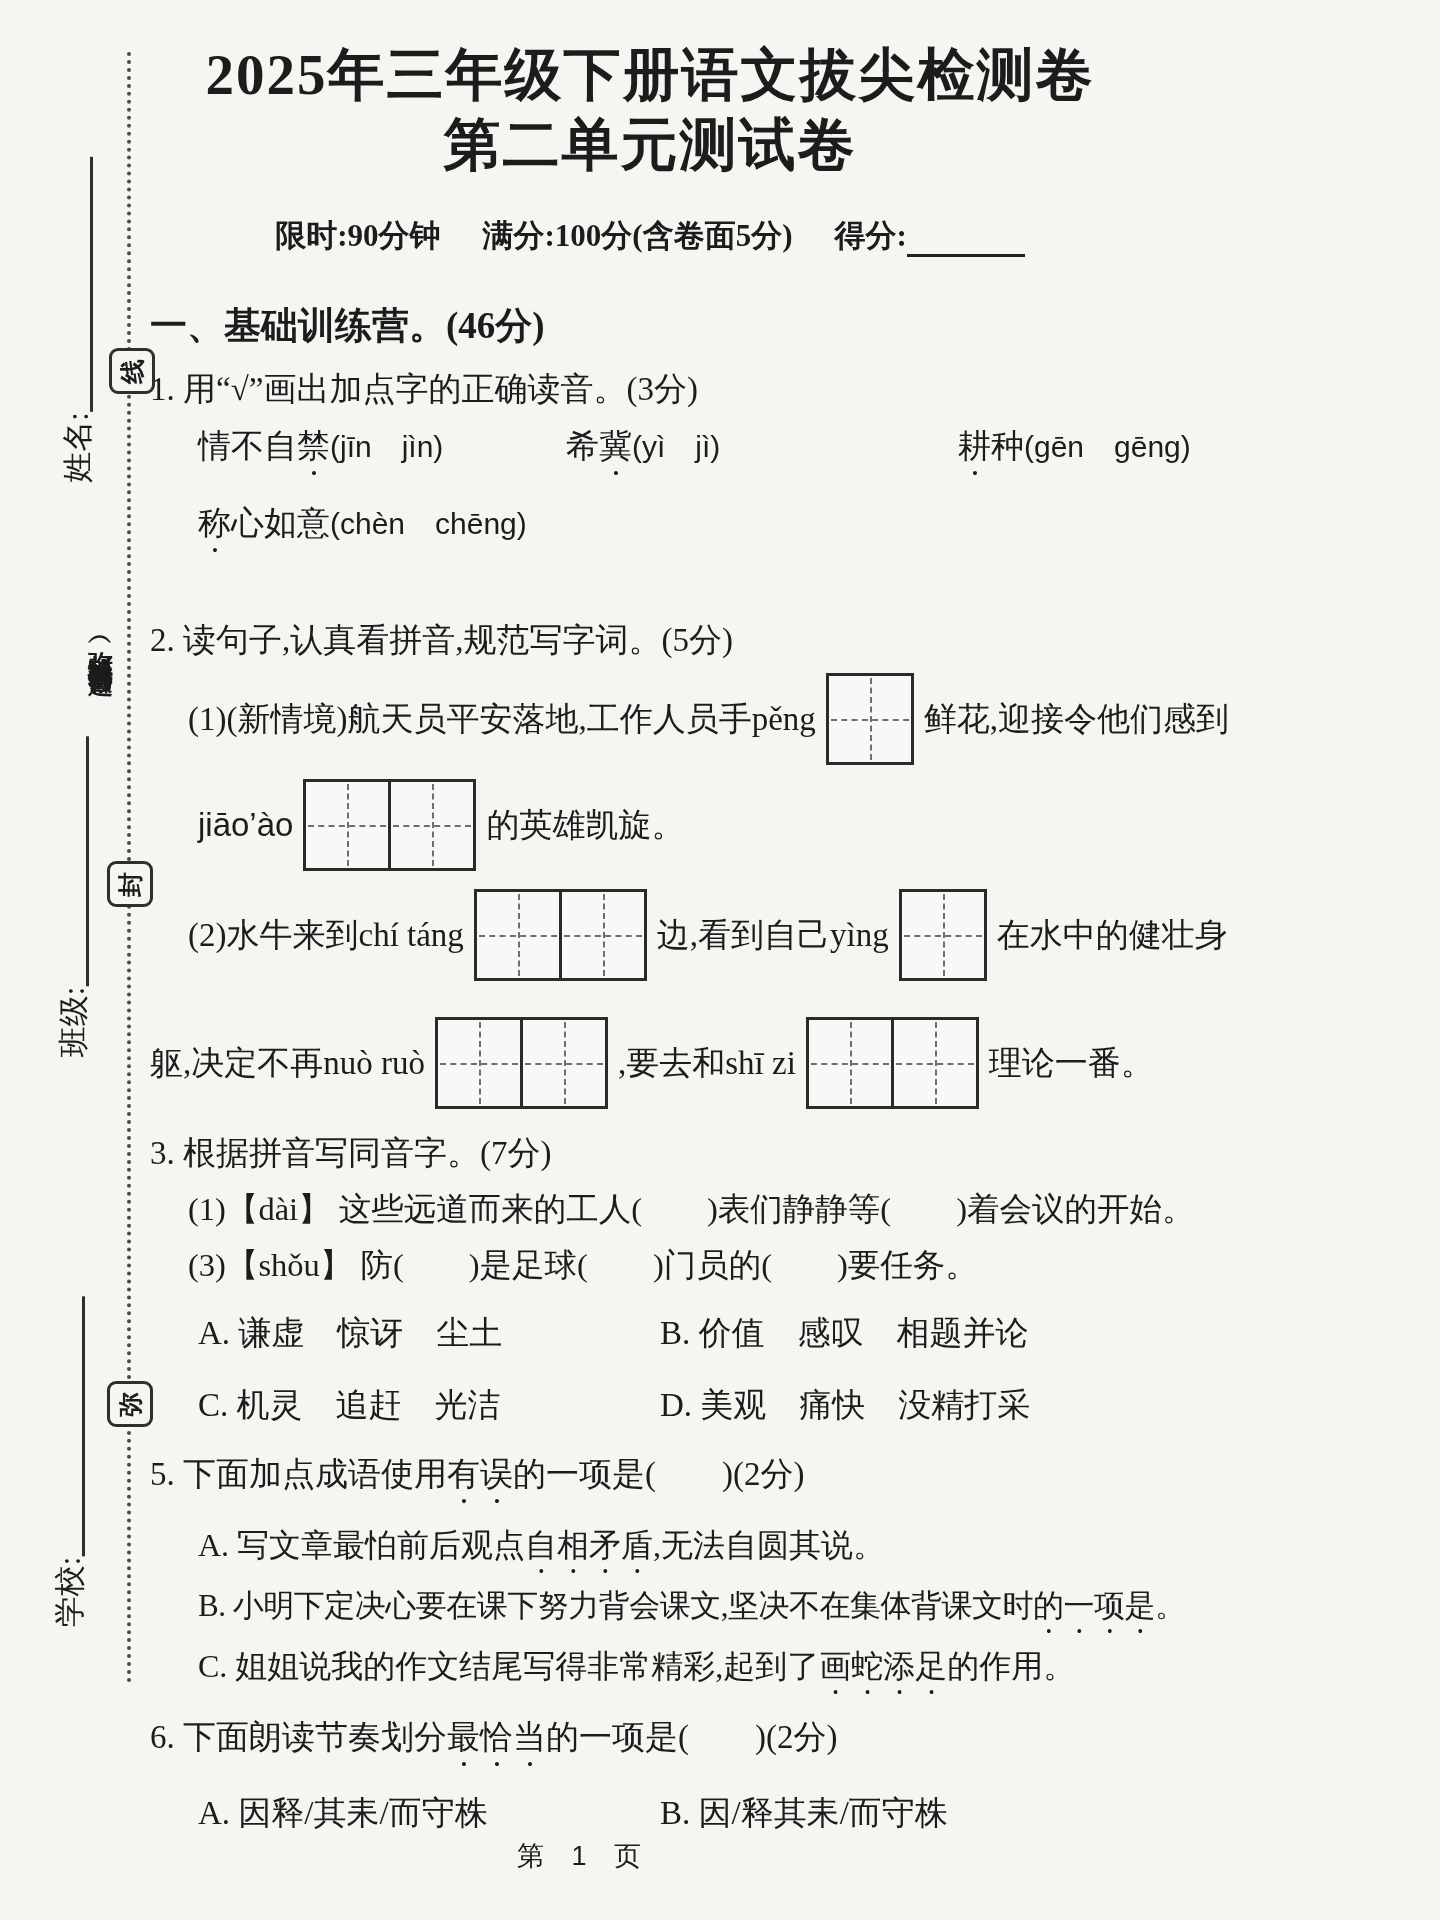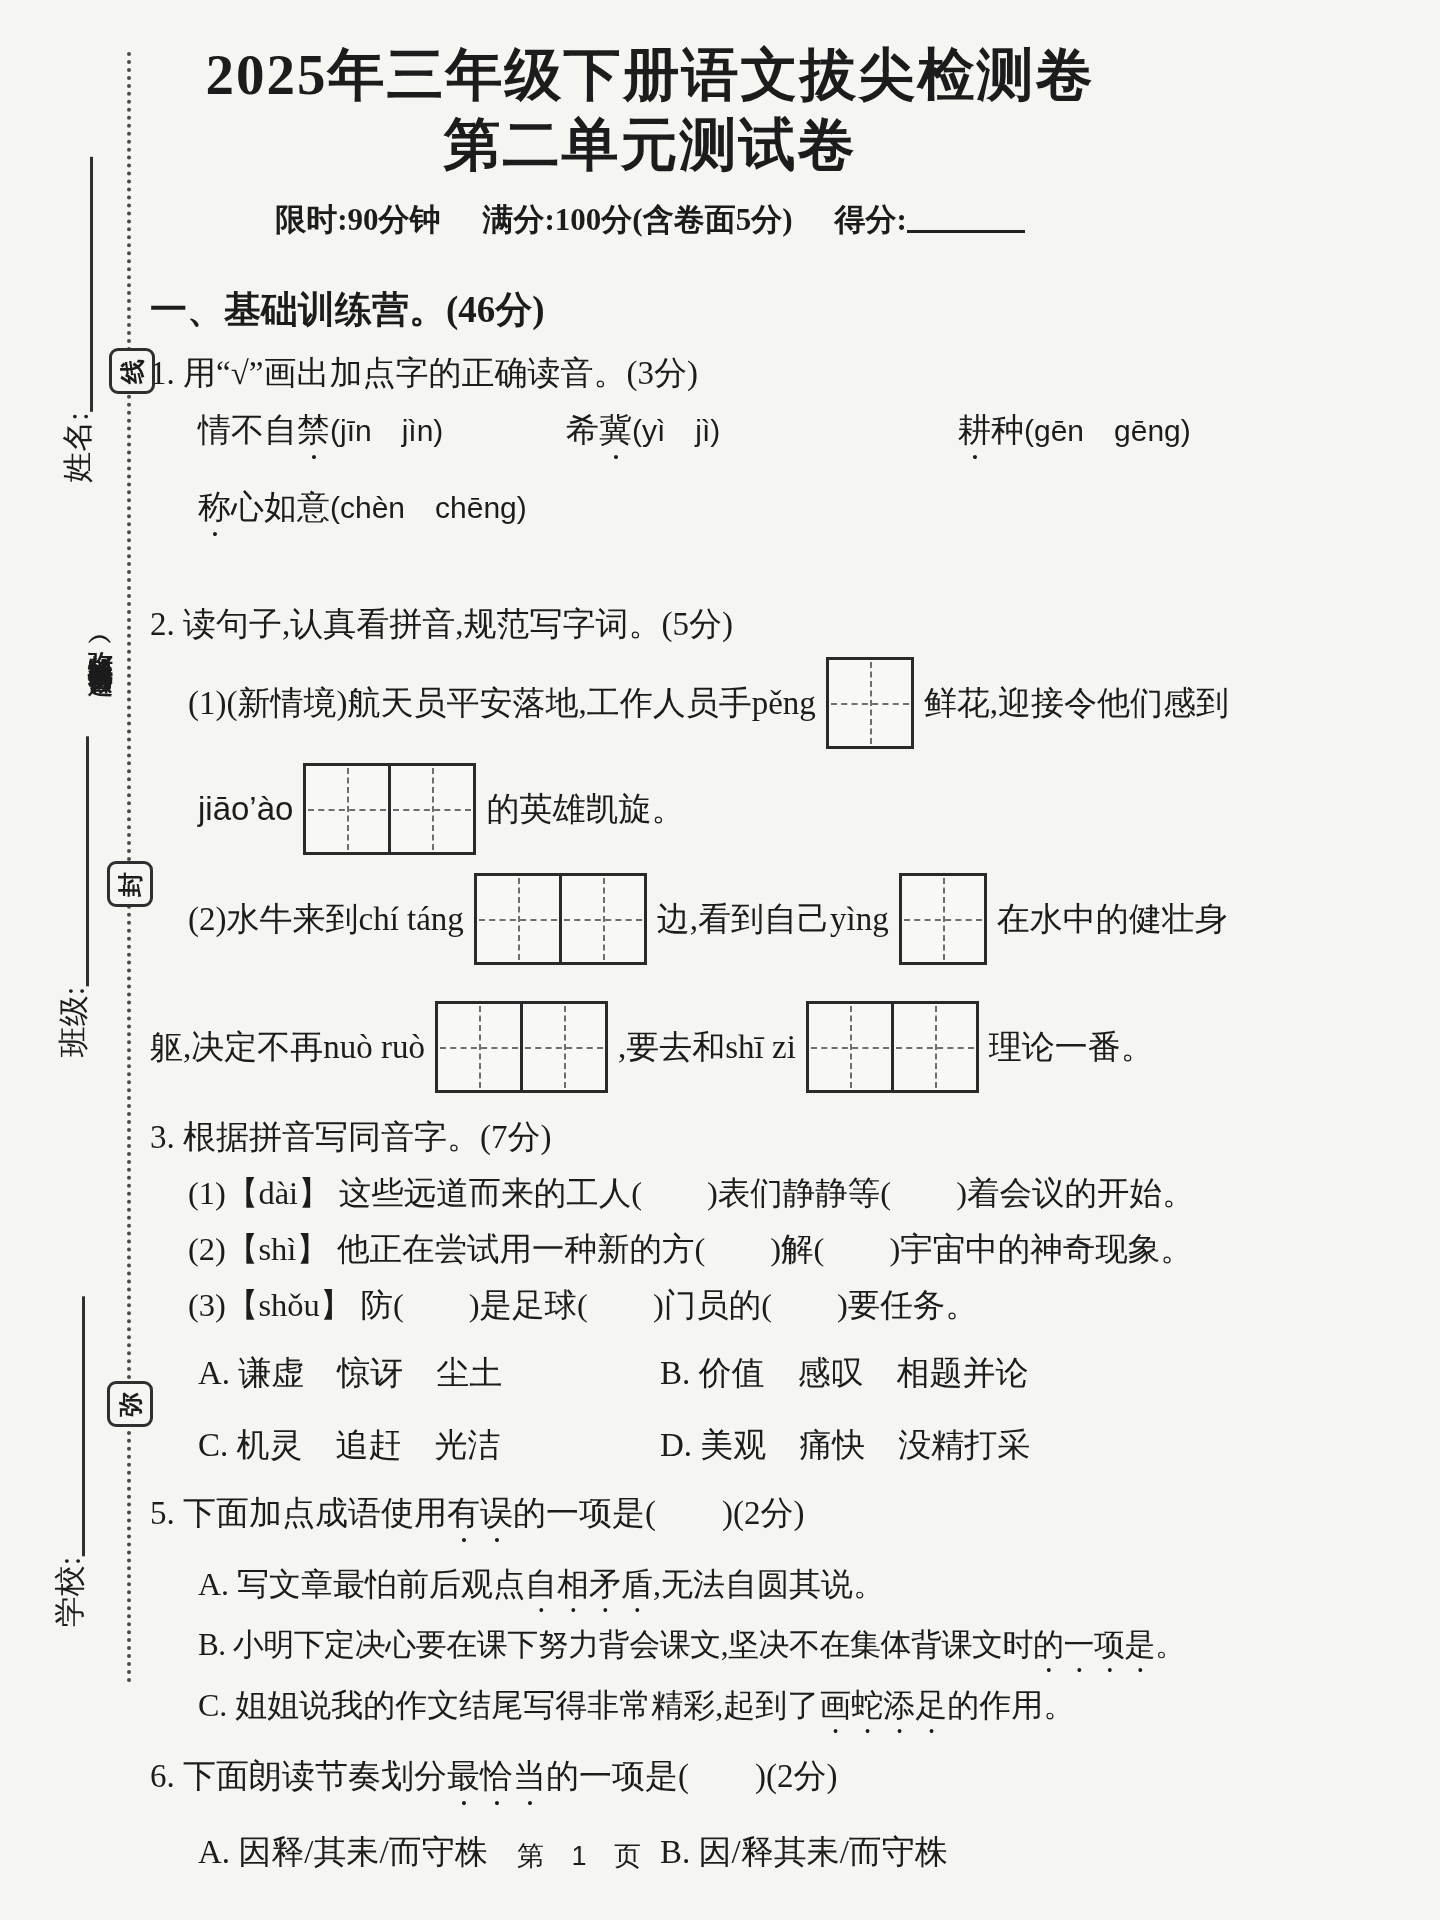--- a/index.html
+++ b/index.html
@@ -20,21 +20,21 @@
   .seal-box{position:absolute;width:40px;height:40px;border:3px solid #2f2f2f;
     border-radius:9px;background:#f5f5f2;display:flex;align-items:center;
     justify-content:center;z-index:2;}
   .seal-box span{transform:rotate(-90deg);font-size:25px;font-weight:600;}
   
   .main{position:absolute;left:150px;top:40px;width:1175px;}
   .hdr{width:1000px;text-align:center;}
   .title{font-size:57px;font-weight:700;line-height:1.22;letter-spacing:2px;}
   .infoline{margin-top:20px;font-size:31px;font-weight:700;
     display:flex;justify-content:center;align-items:flex-end;gap:42px;}
-  .score-wrap{display:flex;align-items:flex-start;}
+  .score-wrap{display:flex;align-items:flex-end;margin-top:16px;}
   .blank{display:inline-block;width:118px;border-bottom:3px solid #222;height:1em;}
   .sechead{margin-top:44px;font-size:37px;font-weight:700;}
   .stem{margin-top:16px;font-size:33px;}
   .emdot{
     -webkit-text-emphasis:filled dot;-webkit-text-emphasis-position:under right;
     text-emphasis:filled dot;text-emphasis-position:under right;}
   .pinyin{font-family:"Liberation Sans","DejaVu Sans",sans-serif;font-size:30px;}
   
   .q1grid{margin:10px 0 0 48px;display:grid;grid-template-columns:368px 392px 1fr;
     row-gap:16px;font-size:33px;line-height:1.5;}
@@ -155,21 +155,20 @@
     <span>,要去和shī  zi</span>
     <span class="wbox">
         <span class="wcell"></span>
         <span class="wcell"></span>
       </span>
     <span>理论一番。</span>
   </div>
 
   <div class="stem" style="margin-top:22px;">3. 根据拼音写同音字。(7分)</div>
   <div class="q3item" style="margin-top:6px;">(1)【dài】 这些远道而来的工人(　　)表们静静等(　　)着会议的开始。</div>
-  <div class="q3item">(2)【shì】 他正在尝试用一种新的方(　　)解(　　)宇宙中的神奇现象。</div>
   <div class="q3item">(3)【shǒu】 防(　　)是足球(　　)门员的(　　)要任务。</div>
 
   <div class="optgrid">
     <div>A. 谦虚　惊讶　尘土</div>
     <div>B. 价值　感叹　相题并论</div>
     <div>C. 机灵　追赶　光洁</div>
     <div>D. 美观　痛快　没精打采</div>
   </div>
 
   <div class="stem" style="margin-top:22px;">

